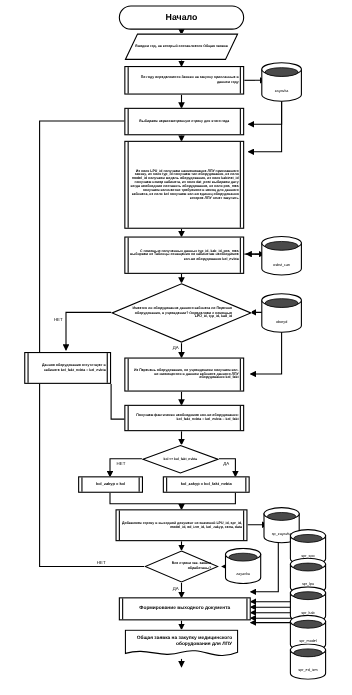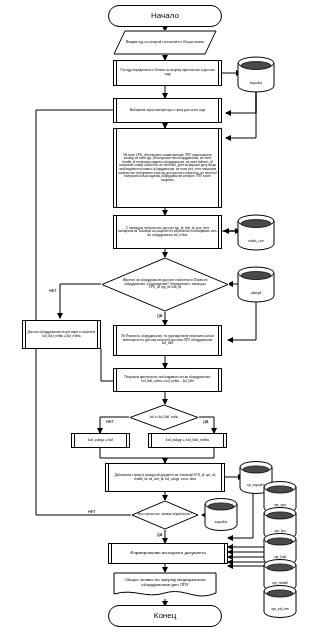--- a/index.html
+++ b/index.html
@@ -23,24 +23,25 @@
     top: 0;
     width: 302px;
     height: 632px;
   }
   .node {
     position: absolute;
     box-sizing: border-box;
     display: flex;
     align-items: center;
     justify-content: center;
-    text-align: center;
+    text-align: right;
     color: #000;
     line-height: 1.12;
     background: #ffffff;
+    font-weight: bold;
   }
   
   .term {
     border: 1px solid #000;
     border-radius: 999px;
     font-size: 8px;
   }
   
   .proc {
     border: 1px solid #000;
@@ -374,17 +375,14 @@
     <span>Формирование выходного документа</span>
   </div>
 
   <div class="node docnode" style="left:113px; top:572px; width:104px; height:27px;">
     <svg class="shape" viewBox="0 0 104 27" preserveAspectRatio="none">
       <path d="M1,1 L103,1 L103,21 C82,30 72,15 52,21 C32,27 22,16 1,22 Z" fill="#fff" stroke="#000" stroke-width="1"></path>
     </svg>
     <span class="txt">Общая заявка на закупку медицинского оборудования для ЛПУ</span>
   </div>
 
-  <div class="node term" style="left:108px; top:605px; width:114px; height:22px;">
-    <span>Конец</span>
-  </div>
 
 </div>
 
 </body></html>

